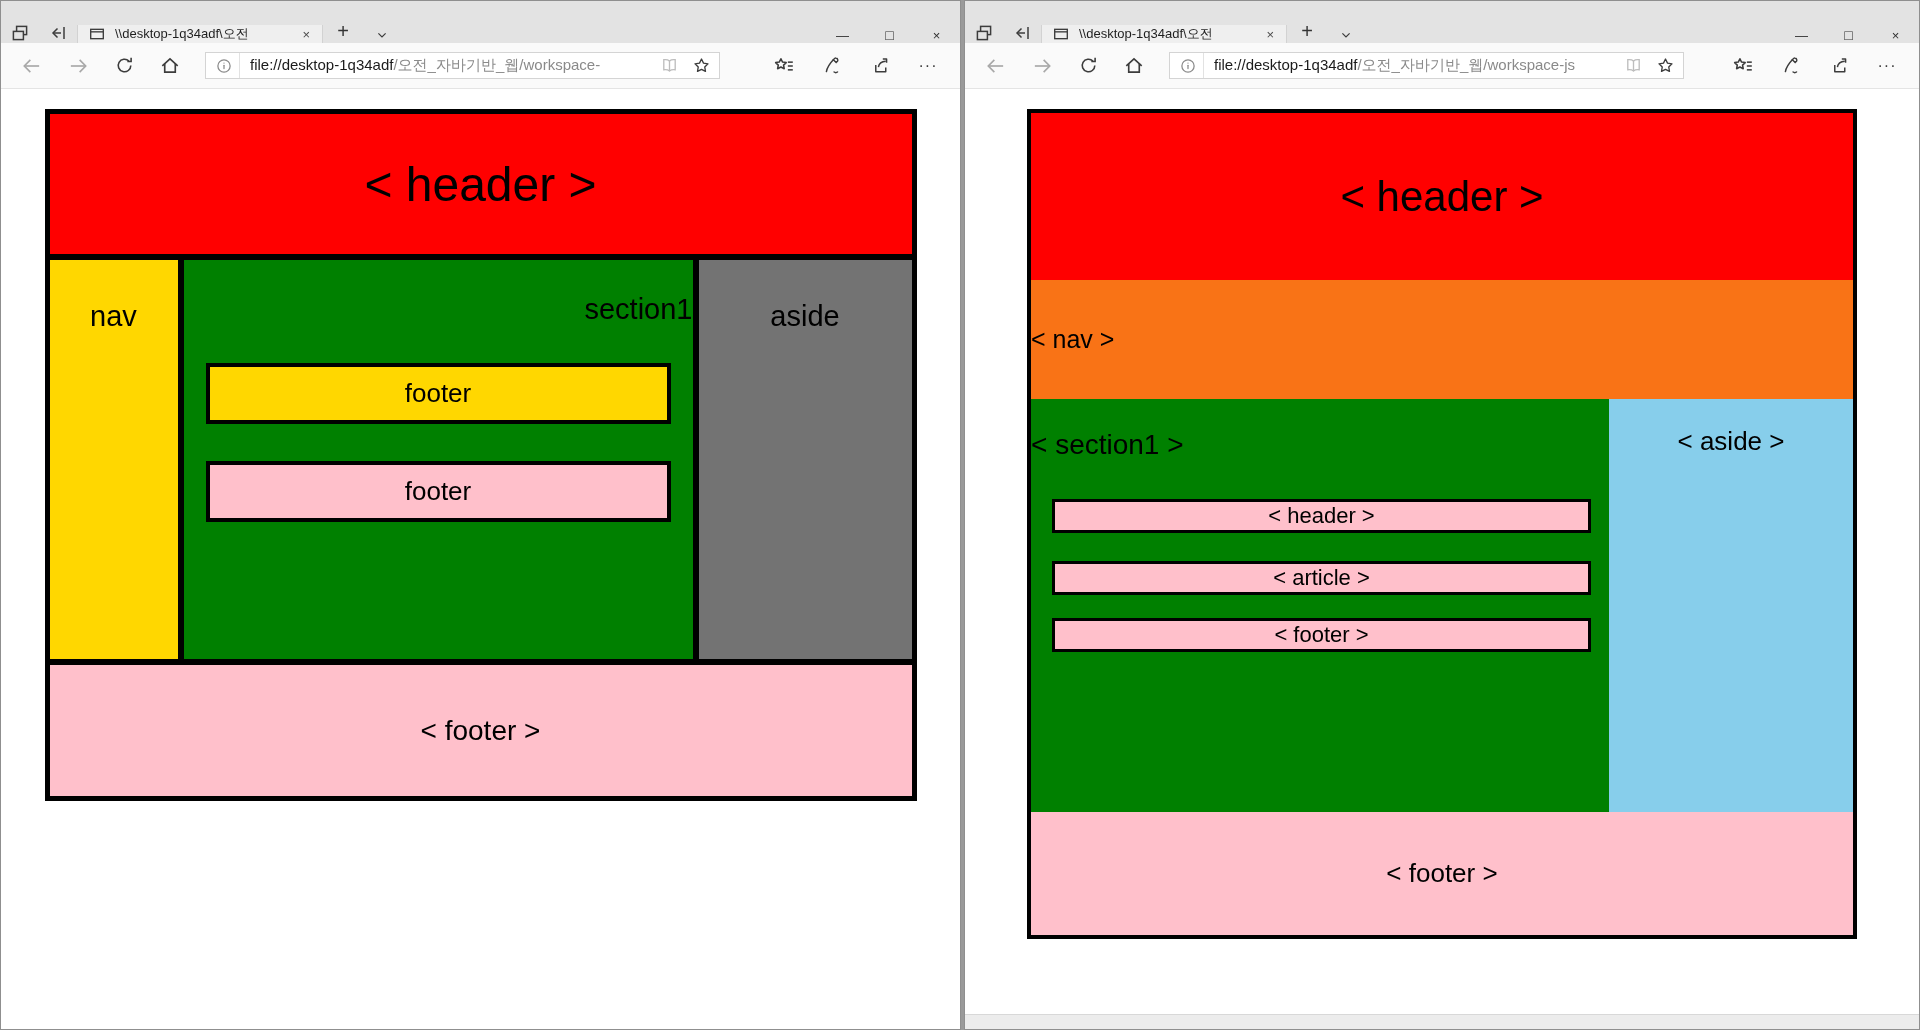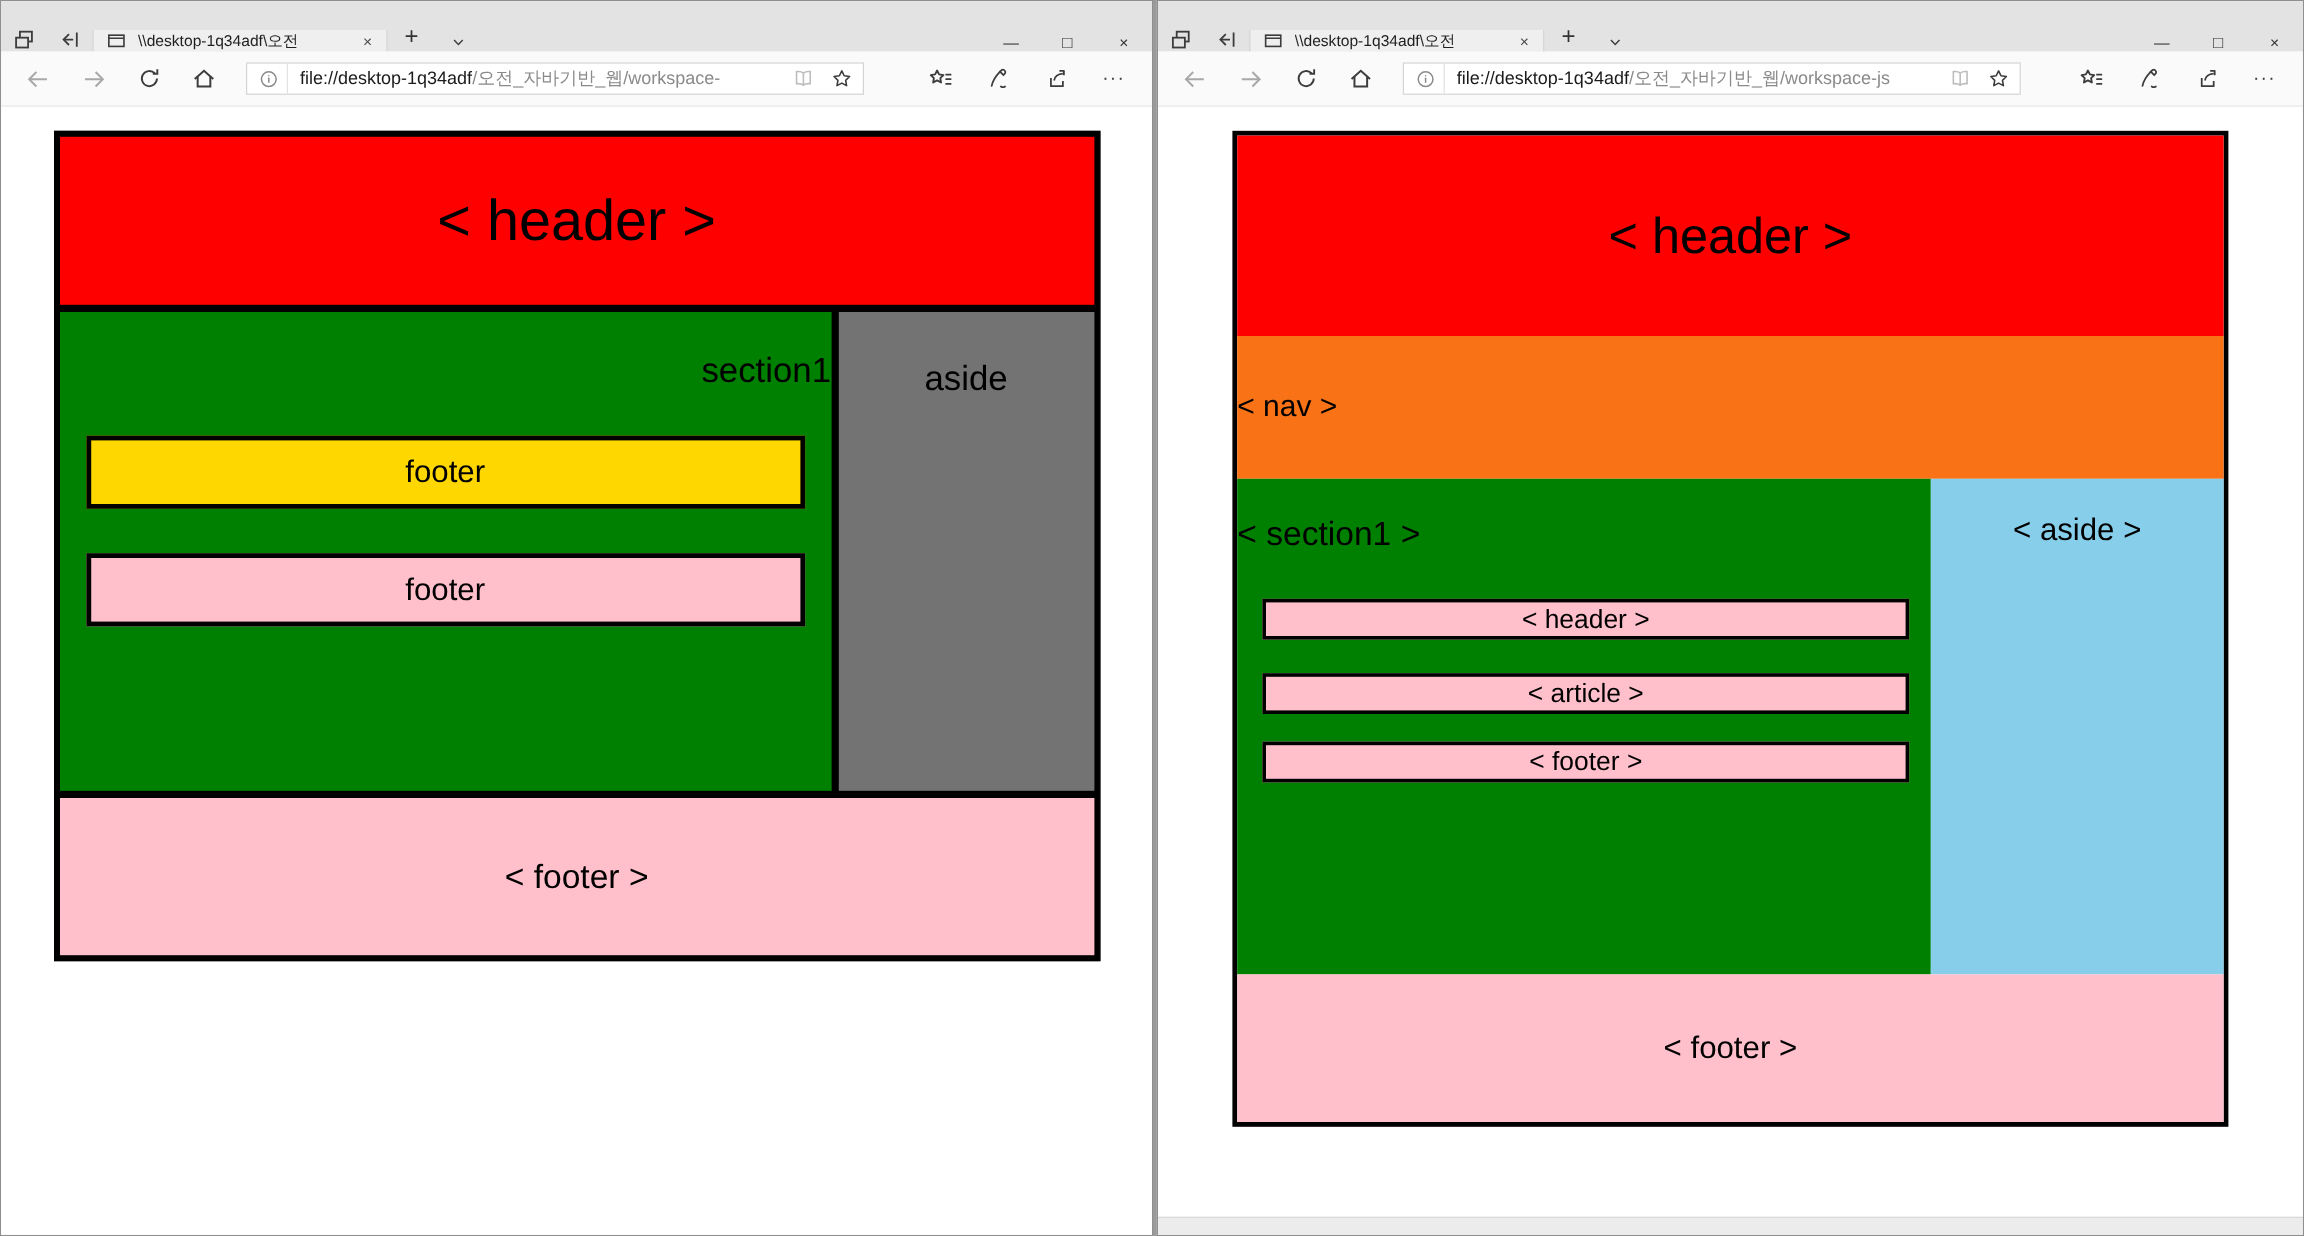--- a/index.html
+++ b/index.html
@@ -262,20 +262,23 @@
         </div>
       </div>
     </div>
 
     <div class="page">
       <div class="lp-wrap">
         <div class="lp-header">
           <span>&lt; header &gt;</span>
         </div>
         <div class="lp-middle">
+          <div class="lp-nav">
+            <span>nav</span>
+          </div>
           <div class="lp-section">
             <div class="lp-sec-title">section1</div>
             <div class="lp-box article">
               <span>footer</span>
             </div>
             <div class="lp-box footer">
               <span>footer</span>
             </div>
           </div>
           <div class="lp-aside">

